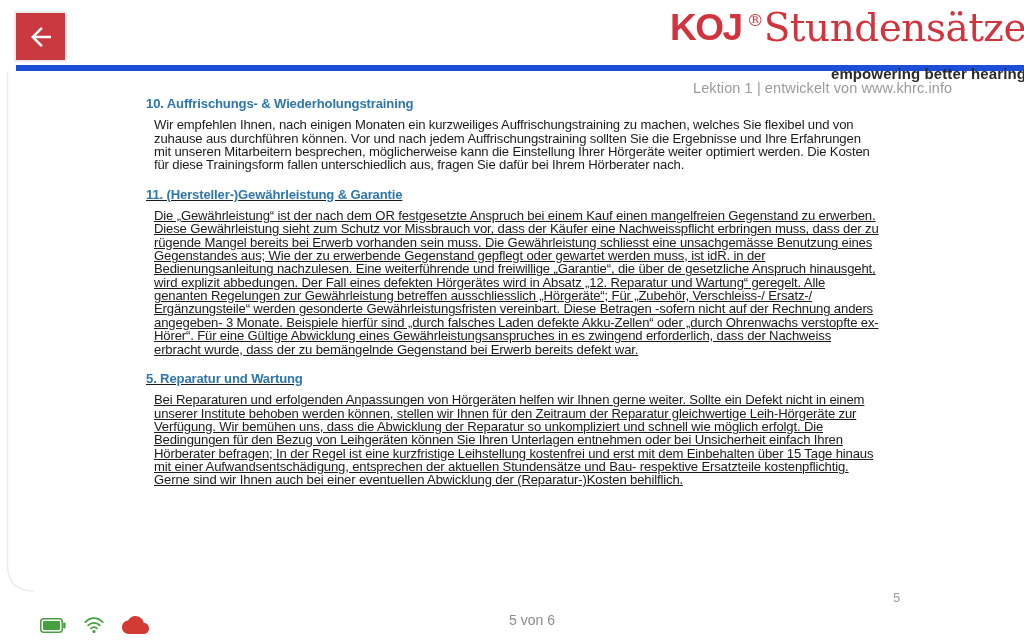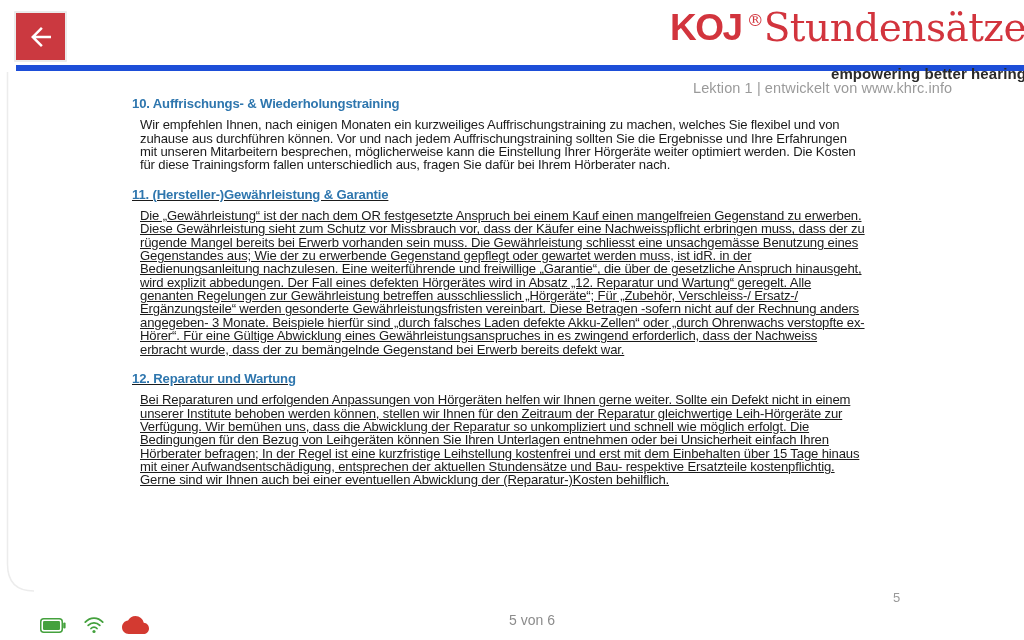--- a/index.html
+++ b/index.html
@@ -51,21 +51,21 @@
   
   .page-edge { position: absolute; top: 72px; left: 0; pointer-events: none; }
 
   .lesson-info {
     position: absolute; top: 80px; left: 661px;
     font-size: 14.5px; color: #9a9a9a; letter-spacing: 0.1px; margin-left: 32px;
   }
 
   
   .content {
-    position: absolute; top: 97px; left: 132px; width: 743px;
+    position: absolute; top: 97px; left: 146px; width: 743px;
     color: #1b1b1b;
     font-size: 13.1px; line-height: 13.35px; letter-spacing: -0.15px;
     text-align: left;
   }
   .section h3 {
     margin: 0; padding: 0;
     font-size: 13.1px; line-height: 13.35px;
     color: #2e76ae; font-weight: bold;
   }
   .section p { margin: 8px; padding: 0; }
@@ -119,21 +119,21 @@
   <div class="content">
     <div class="section">
       <h3>10. Auffrischungs- &amp; Wiederholungstraining</h3>
       <p>Wir empfehlen Ihnen, nach einigen Monaten ein kurzweiliges Auffrischungstraining zu machen, welches Sie flexibel und von zuhause aus  durchführen können. Vor und nach jedem Auffrischungstraining sollten Sie die Ergebnisse und Ihre Erfahrungen mit unseren Mitarbeitern besprechen, möglicherweise kann die Einstellung Ihrer Hörgeräte weiter optimiert werden. Die Kosten für diese Trainingsform fallen unterschiedlich aus, fragen Sie dafür bei Ihrem Hörberater nach.</p>
     </div>
     <div class="section">
       <h3>11. (Hersteller-)Gewährleistung &amp; Garantie</h3>
       <p>Die „Gewährleistung“ ist der nach dem OR festgesetzte Anspruch bei einem Kauf einen mangelfreien Gegenstand zu erwerben. Diese Gewährleistung sieht zum Schutz vor Missbrauch vor, dass der Käufer eine Nachweisspflicht erbringen muss, dass der zu rügende Mangel bereits bei Erwerb vorhanden sein muss. Die Gewährleistung schliesst eine unsachgemässe Benutzung eines Gegenstandes aus; Wie der zu erwerbende Gegenstand gepflegt oder gewartet werden muss, ist idR. in der Bedienungsanleitung nachzulesen. Eine weiterführende und freiwillige „Garantie“, die über de gesetzliche Anspruch hinausgeht, wird explizit abbedungen. Der Fall eines defekten Hörgerätes wird in Absatz „12. Reparatur und Wartung“ geregelt. Alle genanten Regelungen zur Gewährleistung betreffen ausschliesslich „Hörgeräte“; Für „Zubehör, Verschleiss-/ Ersatz-/ Ergänzungsteile“ werden gesonderte Gewährleistungsfristen vereinbart. Diese Betragen -sofern nicht auf der Rechnung anders angegeben- 3 Monate. Beispiele hierfür sind „durch falsches Laden defekte Akku-Zellen“ oder „durch Ohrenwachs verstopfte ex-Hörer“. Für eine Gültige Abwicklung eines Gewährleistungsanspruches in es zwingend erforderlich, dass der Nachweiss erbracht wurde, dass der zu bemängelnde Gegenstand bei Erwerb bereits defekt war.</p>
     </div>
     <div class="section">
-      <h3>12. Reparatur und Wartung</h3>
+      <h3>5. Reparatur und Wartung</h3>
       <p>Bei Reparaturen und erfolgenden Anpassungen von Hörgeräten helfen wir Ihnen gerne weiter. Sollte ein Defekt nicht in einem unserer Institute behoben werden können, stellen wir Ihnen für den Zeitraum der Reparatur gleichwertige Leih-Hörgeräte zur Verfügung. Wir bemühen uns, dass die Abwicklung der Reparatur so unkompliziert und schnell wie möglich erfolgt. Die Bedingungen für den Bezug von Leihgeräten können Sie Ihren Unterlagen entnehmen oder bei Unsicherheit einfach Ihren Hörberater befragen; In der Regel ist eine kurzfristige Leihstellung kostenfrei und erst mit dem Einbehalten über 15 Tage hinaus mit einer Aufwandsentschädigung, entsprechen der aktuellen Stundensätze und Bau- respektive Ersatzteile kostenpflichtig. Gerne sind wir Ihnen auch bei einer eventuellen Abwicklung der (Reparatur-)Kosten behilflich.</p>
     </div>
   </div>
 
   <div class="doc-page-num">5</div>
 
   <div class="pagination">5 von 6</div>
 
   <div class="status-bar">
     <span>

